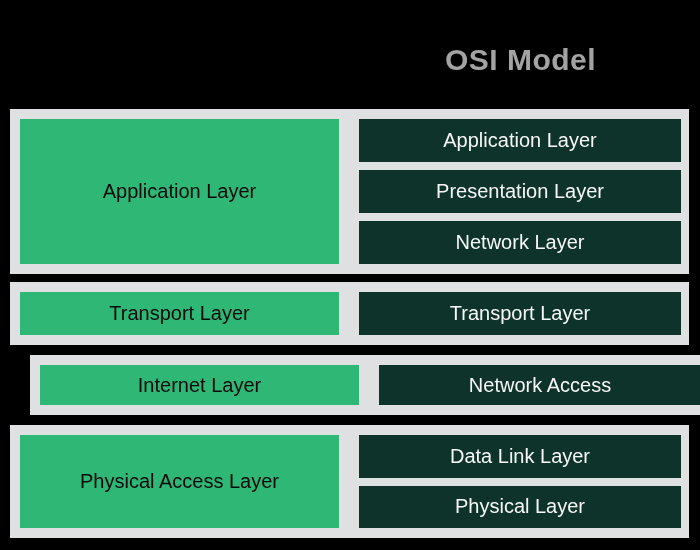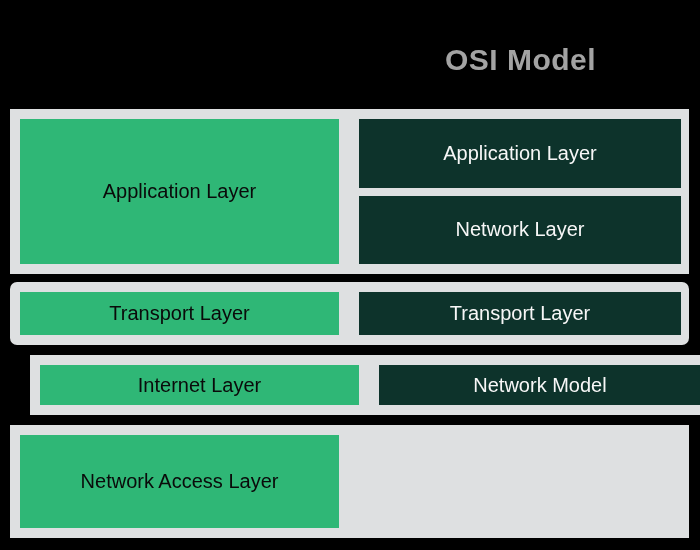--- a/index.html
+++ b/index.html
@@ -25,21 +25,21 @@
   
   .group{
     position:absolute;left:10px;width:679px;
     background:#dee0e1;
     box-sizing:border-box;
     padding:10px 8px 10px 10px;
     display:flex;
     column-gap:20px;
   }
   .g1{top:109px;height:165px;}
-  .g2{top:282px;height:63px;border-radius:7px;}
+  .g2{top:282px;height:63px;}
   .g3{top:355px;height:60px;margin-left:20px;}
   .g4{top:425px;height:113px;}
 
   .tcpip-box{
     width:319px;flex:0 0 319px;
     background:#2fb776;
     color:#0a0a0a;
     display:flex;align-items:center;justify-content:center;
     font-size:20px;font-weight:500;
     text-align:center;
@@ -62,35 +62,40 @@
 <body>
 
 <div class="stage">
 
   <div class="col-title osi">OSI Model</div>
 
   <div class="group g1">
     <div class="tcpip-box">Application Layer</div>
     <div class="osi-col">
       <div class="osi-box">Application Layer</div>
+      <div class="osi-box">Presentation Layer</div>
       <div class="osi-box">Network Layer</div>
     </div>
   </div>
 
   <div class="group g2">
     <div class="tcpip-box">Transport Layer</div>
     <div class="osi-col">
       <div class="osi-box">Transport Layer</div>
     </div>
   </div>
 
   <div class="group g3">
     <div class="tcpip-box">Internet Layer</div>
     <div class="osi-col">
-      <div class="osi-box">Network Model</div>
+      <div class="osi-box">Network Access</div>
     </div>
   </div>
 
   <div class="group g4">
-    <div class="tcpip-box">Network Access Layer</div>
+    <div class="tcpip-box">Physical Access Layer</div>
+    <div class="osi-col">
+      <div class="osi-box">Data Link Layer</div>
+      <div class="osi-box">Physical Layer</div>
+    </div>
   </div>
 
 </div>
 
 </body></html>

